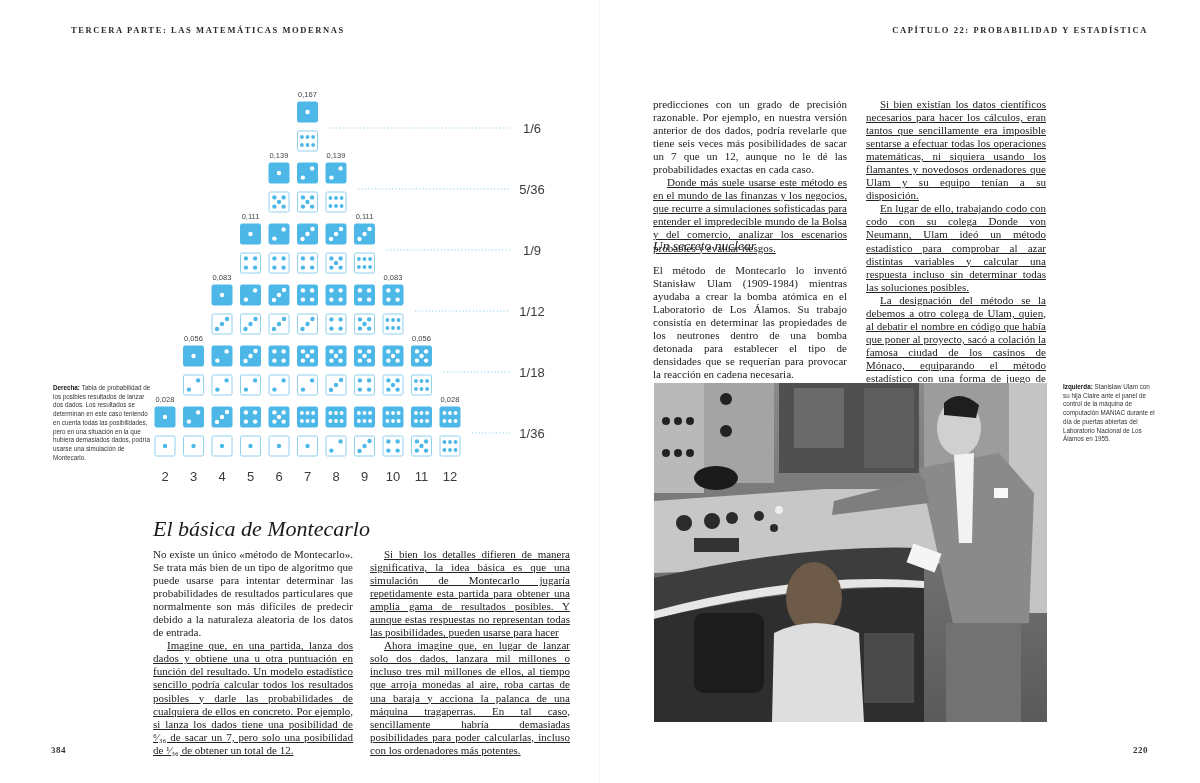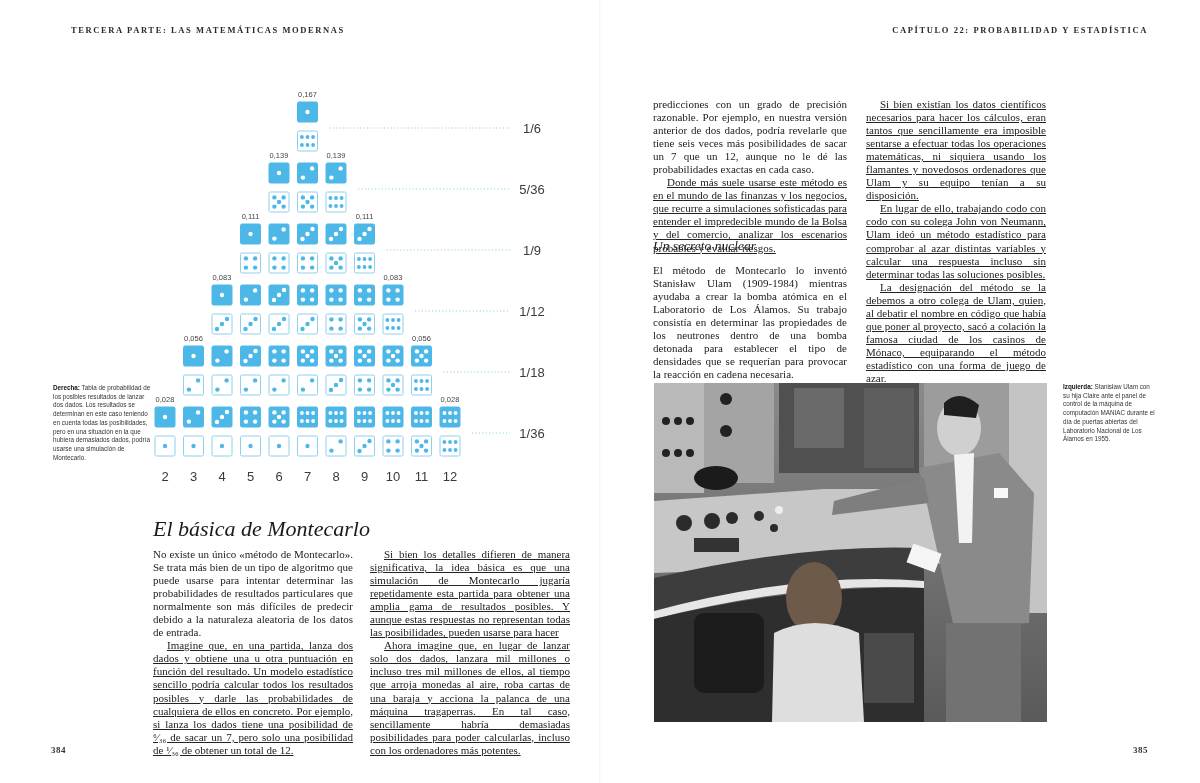--- a/index.html
+++ b/index.html
@@ -421,21 +421,21 @@
 <div class="col c3">
   <p>predicciones con un grado de precisión razonable. Por ejemplo, en nuestra versión anterior de dos dados, podría revelarle que tiene seis veces más posibilidades de sacar un 7 que un 12, aunque no le dé las probabilidades exactas en cada caso.</p>
   <p class="indent">Donde más suele usarse este método es en el mundo de las finanzas y los negocios, que recurre a simulaciones sofisticadas para entender el impredecible mundo de la Bolsa y del comercio, analizar los escenarios probables y evaluar riesgos.</p>
 </div>
 <div class="h2 sub">Un secreto nuclear</div>
 <div class="col c3b">
   <p>El método de Montecarlo lo inventó Stanisław Ulam (1909-1984) mientras ayudaba a crear la bomba atómica en el Laboratorio de Los Álamos. Su trabajo consistía en determinar las propiedades de los neutrones dentro de una bomba detonada para establecer el tipo de densidades que se requerían para provocar la reacción en cadena necesaria.</p>
 </div>
 <div class="col c4">
   <p class="indent">Si bien existían los datos científicos necesarios para hacer los cálculos, eran tantos que sencillamente era imposible sentarse a efectuar todas los operaciones matemáticas, ni siquiera usando los flamantes y novedosos ordenadores que Ulam y su equipo tenían a su disposición.</p>
-  <p class="indent">En lugar de ello, trabajando codo con codo con su colega John von Neumann, Ulam ideó un método estadístico para comprobar al azar distintas variables y calcular una respuesta incluso sin determinar todas las soluciones posibles.</p>
+  <p class="indent">En lugar de ello, trabajando codo con codo con su colega Donde von Neumann, Ulam ideó un método estadístico para comprobar al azar distintas variables y calcular una respuesta incluso sin determinar todas las soluciones posibles.</p>
   <p class="indent">La designación del método se la debemos a otro colega de Ulam, quien, al debatir el nombre en código que había que poner al proyecto, sacó a colación la famosa ciudad de los casinos de Mónaco, equiparando el método estadístico con una forma de juego de azar.</p>
 </div>
 
 <div class="photo" title="Fotografía en blanco y negro: Stanisław Ulam y su hija Claire ante el panel de control de MANIAC">
   <svg width="393" height="339" viewBox="0 0 393 339" xmlns="http://www.w3.org/2000/svg">
     <defs>
       <linearGradient id="bg" x1="0" y1="0" x2="0" y2="1">
         <stop offset="0" stop-color="#8a8a8a"></stop>
         <stop offset="1" stop-color="#5a5a5a"></stop>
       </linearGradient>
@@ -490,13 +490,13 @@
     <path d="M270 95 L180 118 L178 132 L275 120 Z" fill="#7e7e7e"></path>
     <rect x="292" y="240" width="75" height="99" fill="#727272"></rect>
     <rect x="255" y="165" width="30" height="20" fill="#f5f5f5" transform="rotate(20 270 175)"></rect>
     <rect x="340" y="105" width="14" height="10" fill="#f8f8f8"></rect>
   </svg>
 </div>
 
 <div class="side-caption right"><b>Izquierda:</b><span> Stanisław Ulam con su hija Claire ante el panel de control de la máquina de computación MANIAC durante el día de puertas abiertas del Laboratorio Nacional de Los Álamos en 1955.</span></div>
 
 <div class="folio left">384</div>
-<div class="folio right">385</div>
+<div class="folio right">220</div>
 
 </body></html>

